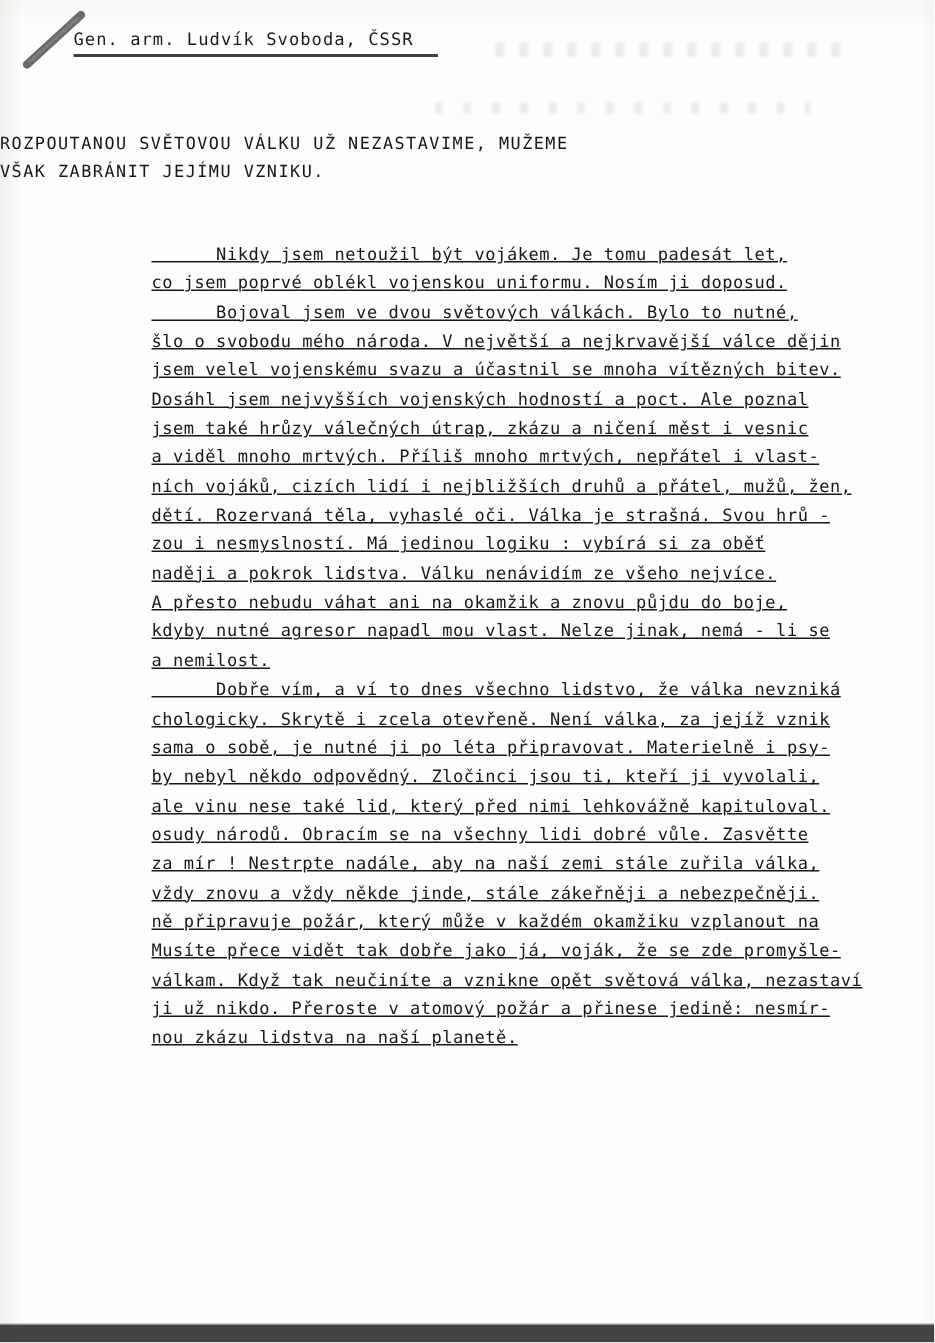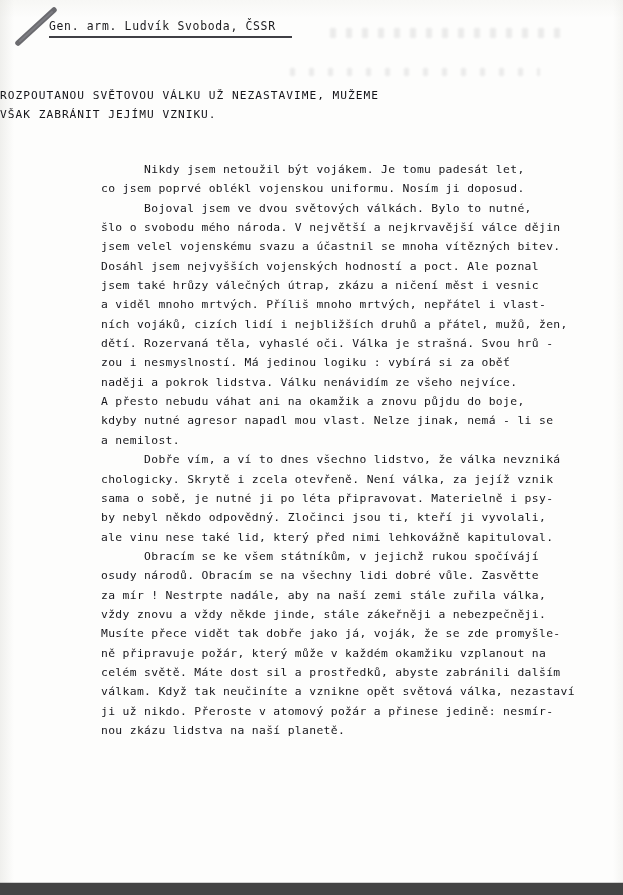--- a/index.html
+++ b/index.html
@@ -93,20 +93,21 @@
   .para {
     margin: 0;
   }
 
   .line {
     font-size: 11.35px;
     line-height: 19.35px;
     letter-spacing: 0.35px;
     white-space: pre;
     color: #17171c;
+    text-decoration: underline;
   }
 
   
   .smudge-a, .smudge-b {
     position: absolute;
     pointer-events: none;
     opacity: 0.10;
   }
   .smudge-a {
     left: 330px; top: 28px; width: 240px; height: 10px;
@@ -183,27 +184,25 @@
         <div class="line">a nemilost.</div>
       </div>
       <div class="para">
         <div class="line">      Dobře vím, a ví to dnes všechno lidstvo, že válka nevzniká</div>
         <div class="line">chologicky. Skrytě i zcela otevřeně. Není válka, za jejíž vznik</div>
         <div class="line">sama o sobě, je nutné ji po léta připravovat. Materielně i psy-</div>
         <div class="line">by nebyl někdo odpovědný. Zločinci jsou ti, kteří ji vyvolali,</div>
         <div class="line">ale vinu nese také lid, který před nimi lehkovážně kapituloval.</div>
       </div>
       <div class="para">
-        <div class="line">      Obracím se ke všem státníkům, v jejichž rukou spočívájí</div>
         <div class="line">osudy národů. Obracím se na všechny lidi dobré vůle. Zasvětte</div>
         <div class="line">za mír ! Nestrpte nadále, aby na naší zemi stále zuřila válka,</div>
         <div class="line">vždy znovu a vždy někde jinde, stále zákeřněji a nebezpečněji.</div>
+        <div class="line">ně připravuje požár, který může v každém okamžiku vzplanout na</div>
         <div class="line">Musíte přece vidět tak dobře jako já, voják, že se zde promyšle-</div>
-        <div class="line">ně připravuje požár, který může v každém okamžiku vzplanout na</div>
-        <div class="line">celém světě. Máte dost sil a prostředků, abyste zabránili dalším</div>
         <div class="line">válkam. Když tak neučiníte a vznikne opět světová válka, nezastaví</div>
         <div class="line">ji už nikdo. Přeroste v atomový požár a přinese jedině: nesmír-</div>
         <div class="line">nou zkázu lidstva na naší planetě.</div>
       </div>
     </div>
 
   <div class="bottom-edge-hairline"></div>
   <div class="bottom-edge"></div>
 
 </div>

